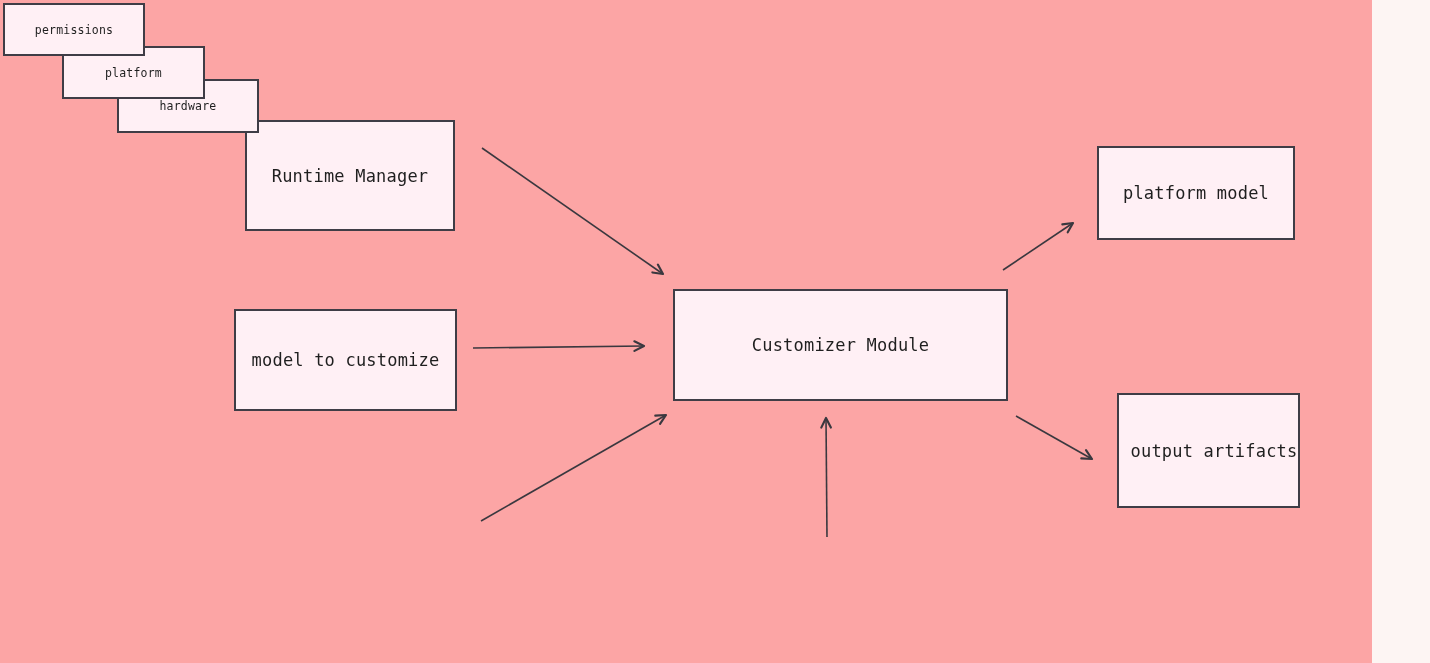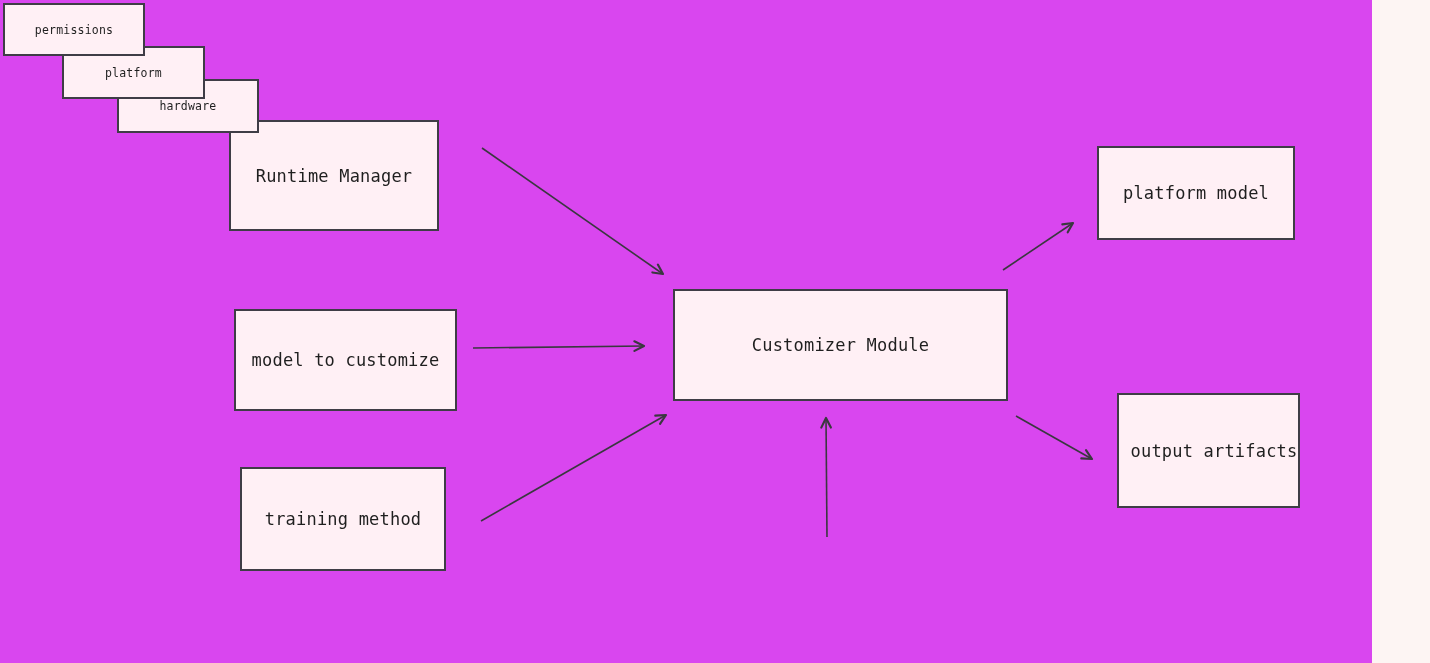--- a/index.html
+++ b/index.html
@@ -6,21 +6,21 @@
   html, body { width: 1430px; height: 663px; }
   body {
     font-family: "DejaVu Sans Mono", "Liberation Mono", monospace;
     background: #fdf5f3;
     overflow: hidden;
   }
   .canvas {
     position: relative;
     width: 1372px;
     height: 663px;
-    background: #d946ef;
+    background: #fca5a5;
     overflow: hidden;
     text-decoration: underline;
   }
   .edge-layer {
     position: absolute;
     left: 0; top: 0;
     width: 1430px; height: 663px;
     z-index: 5;
   }
   .node {
@@ -39,21 +39,21 @@
   .node.small { font-size: 11.5px; }
   .node.z14 { z-index: 14; }
   .node.z13 { z-index: 13; }
   .node.z12 { z-index: 12; }
   .node.z11 { z-index: 11; }
 
   
   #node-permissions        { left: 3px;    top: 3px;   width: 142px; height: 53px;  }
   #node-platform           { left: 62px;   top: 46px;  width: 143px; height: 53px;  }
   #node-hardware           { left: 117px;  top: 79px;  width: 142px; height: 54px;  }
-  #node-runtime-manager    { left: 229px;  top: 120px; width: 210px; height: 111px; }
+  #node-runtime-manager    { left: 245px;  top: 120px; width: 210px; height: 111px; }
   #node-model-to-customize { left: 234px;  top: 309px; width: 223px; height: 102px; }
   #node-training-method    { left: 240px;  top: 467px; width: 206px; height: 104px; }
   #node-training-data      { left: 708px;  top: 553px; width: 206px; height: 105px; }
   #node-customizer-module  { left: 673px;  top: 289px; width: 335px; height: 112px; }
   #node-trained-model      { left: 1097px; top: 146px; width: 198px; height: 94px;  }
   #node-output-artifacts   { left: 1117px; top: 393px; width: 183px; height: 115px; padding-left: 11px; }
 </style>
 </head>
 <body>
 
@@ -92,23 +92,20 @@
   </div>
 
   <div class="node z11" id="node-runtime-manager">
     <span>Runtime Manager</span>
   </div>
 
   <div class="node" id="node-model-to-customize">
     <span>model to customize</span>
   </div>
 
-  <div class="node" id="node-training-method">
-    <span>training method</span>
-  </div>
 
 
   <div class="node" id="node-customizer-module">
     <span>Customizer Module</span>
   </div>
 
   <div class="node" id="node-trained-model">
     <span>platform model</span>
   </div>
 

